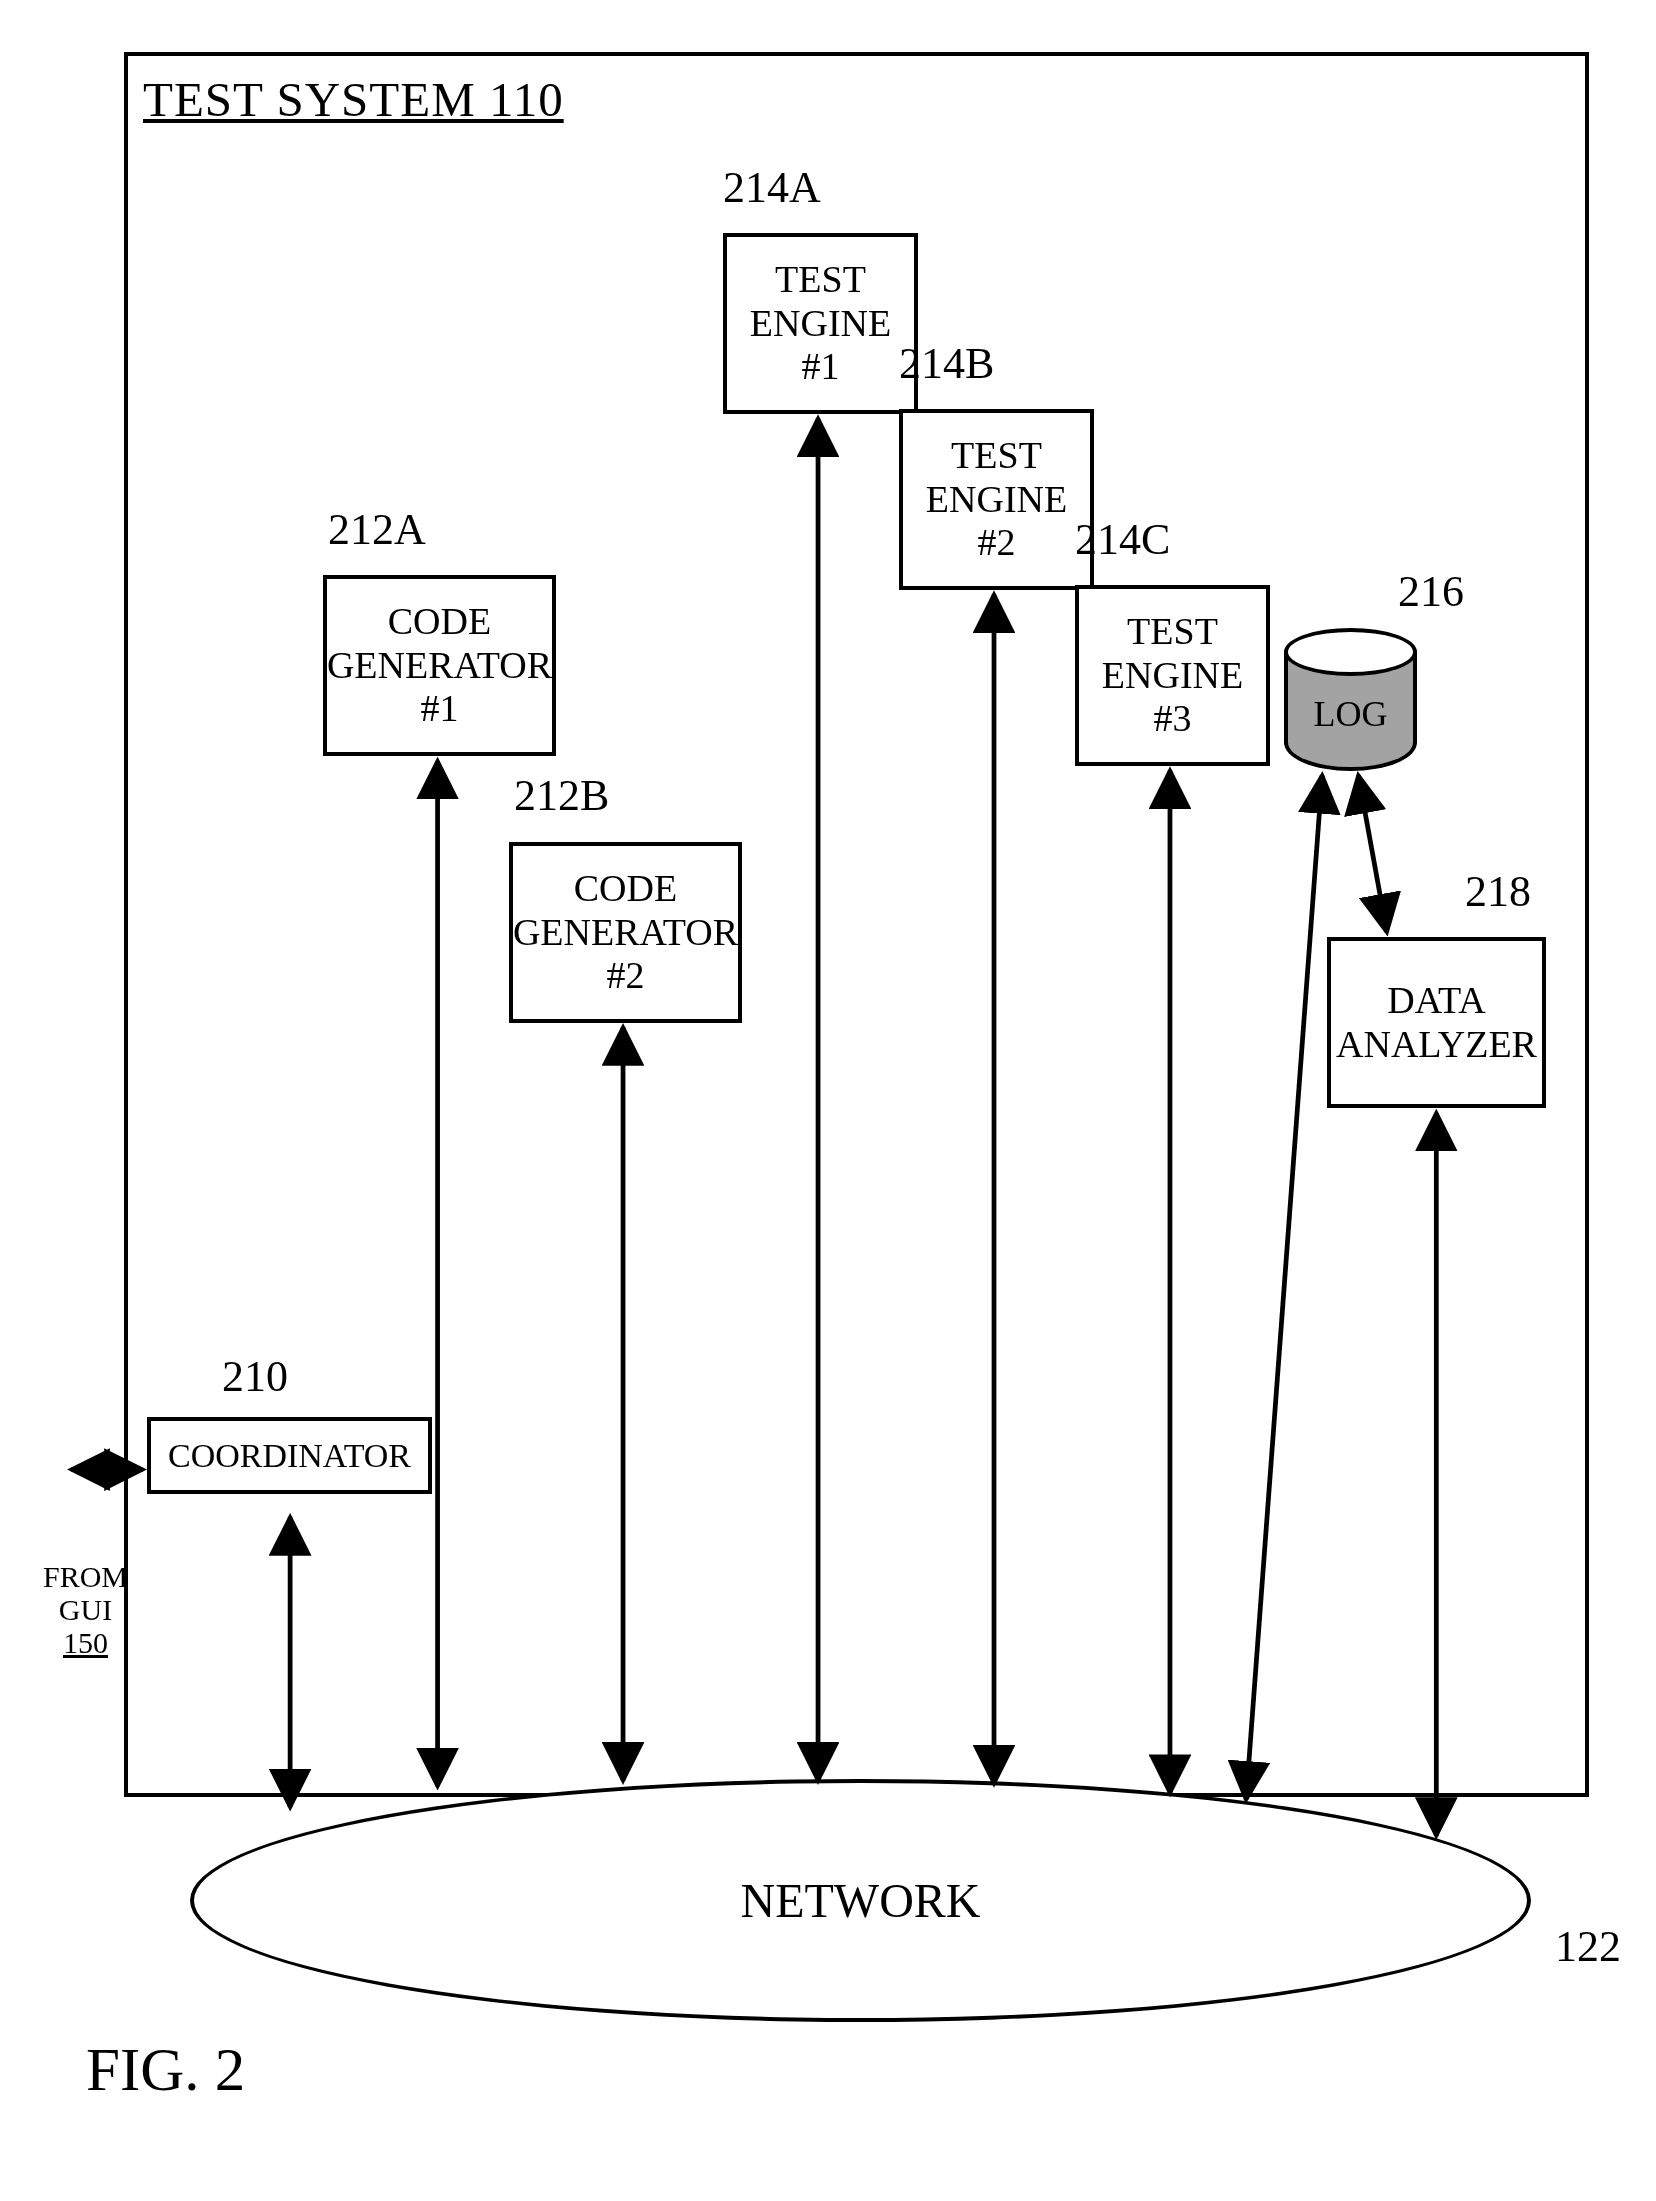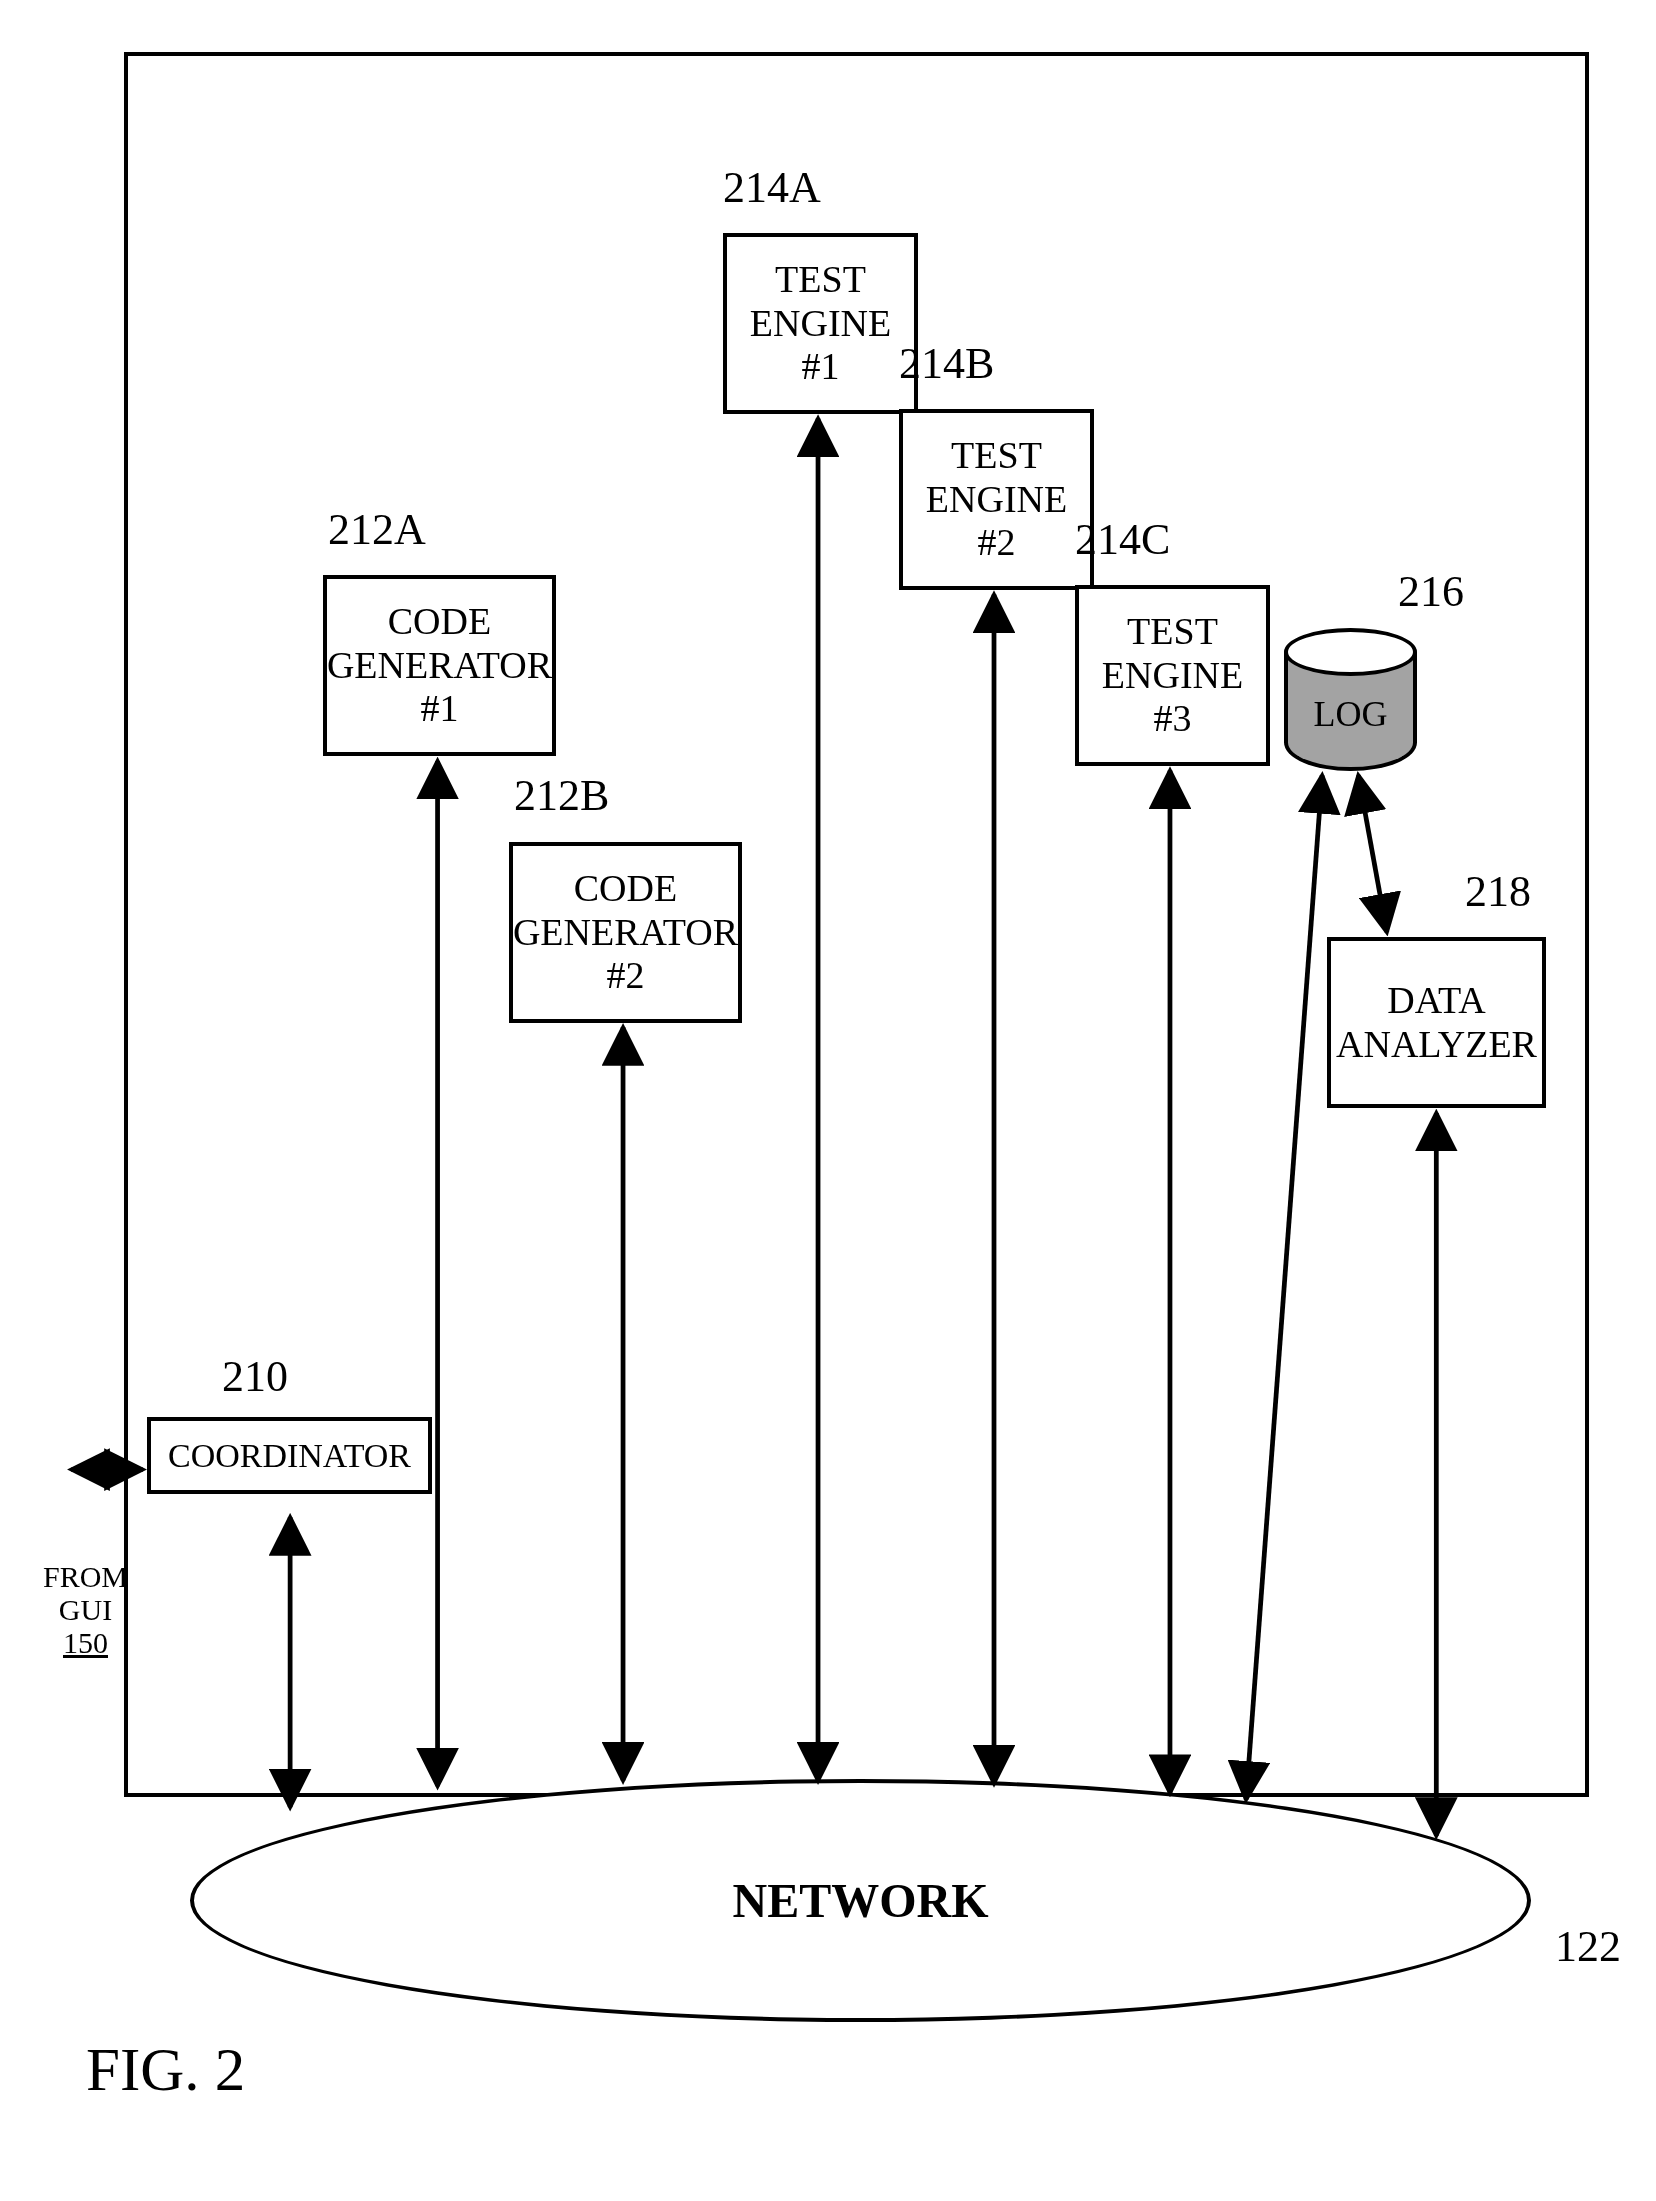--- a/index.html
+++ b/index.html
@@ -91,20 +91,23 @@
   }
   svg.wires { position: absolute; left:0; top:0; width:1657px; height:2202px; pointer-events:none; }
 </style>
 </head>
 <body>
 
 <div class="canvas">
 
   <div class="outer-box"></div>
 
+  <div class="title">
+    <span>TEST SYSTEM 110</span>
+  </div>
 
   <div class="lbl" style="left:33px; top:1560px; font-size:30px; text-align:center; width:105px; line-height:1.1;">
     <span>FROM</span><br>
     <span>GUI</span><br>
     <span style="text-decoration:underline;">150</span>
   </div>
 
   <div class="lbl" style="left:190px; top:1351px;margin-left:32px;">210</div>
   <div class="box" style="left:147px; top:1417px; width:285px; height:77px; font-size:34px;">
     <span>COORDINATOR</span>
@@ -152,21 +155,21 @@
     </div>
     <div class="cyl-top" style="height:48px;"></div>
   </div>
 
   <div class="lbl" style="left:1465px; top:866px;">218</div>
   <div class="box" style="left:1327px; top:937px; width:219px; height:171px;">
     <span>DATA</span>
     <span>ANALYZER</span>
   </div>
 
-  <div class="network-ellipse" style="left:190px; top:1779px; width:1341px; height:243px;font-weight:bold;">
+  <div class="network-ellipse" style="left:190px; top:1779px; width:1341px; height:243px;">
     <span>NETWORK</span>
   </div>
   <div class="lbl" style="left:1555px; top:1921px;">122</div>
 
   <svg class="wires" viewBox="0 0 1742 2315">
     <defs>
       <marker id="arr" viewBox="0 0 10 10" refX="9" refY="5" markerWidth="9" markerHeight="9" orient="auto-start-reverse">
         <path d="M 0 0 L 10 5 L 0 10 z" fill="#000"></path>
       </marker>
     </defs>

